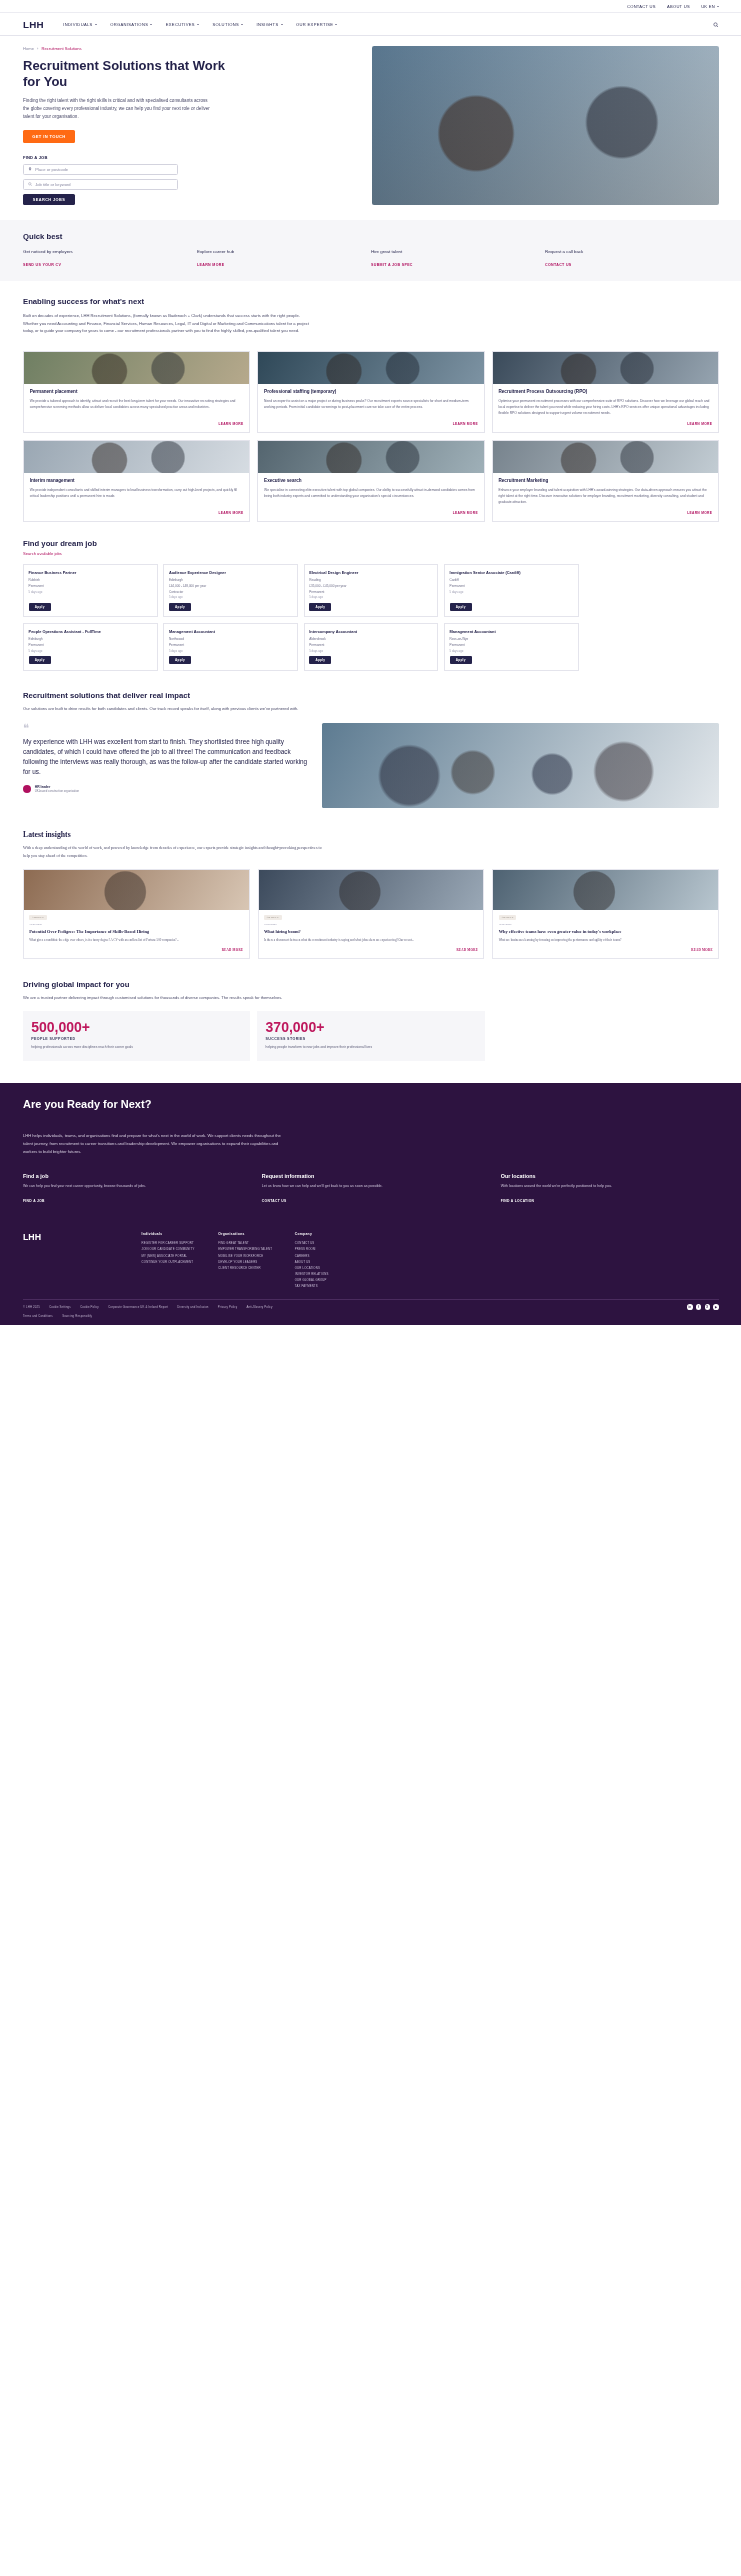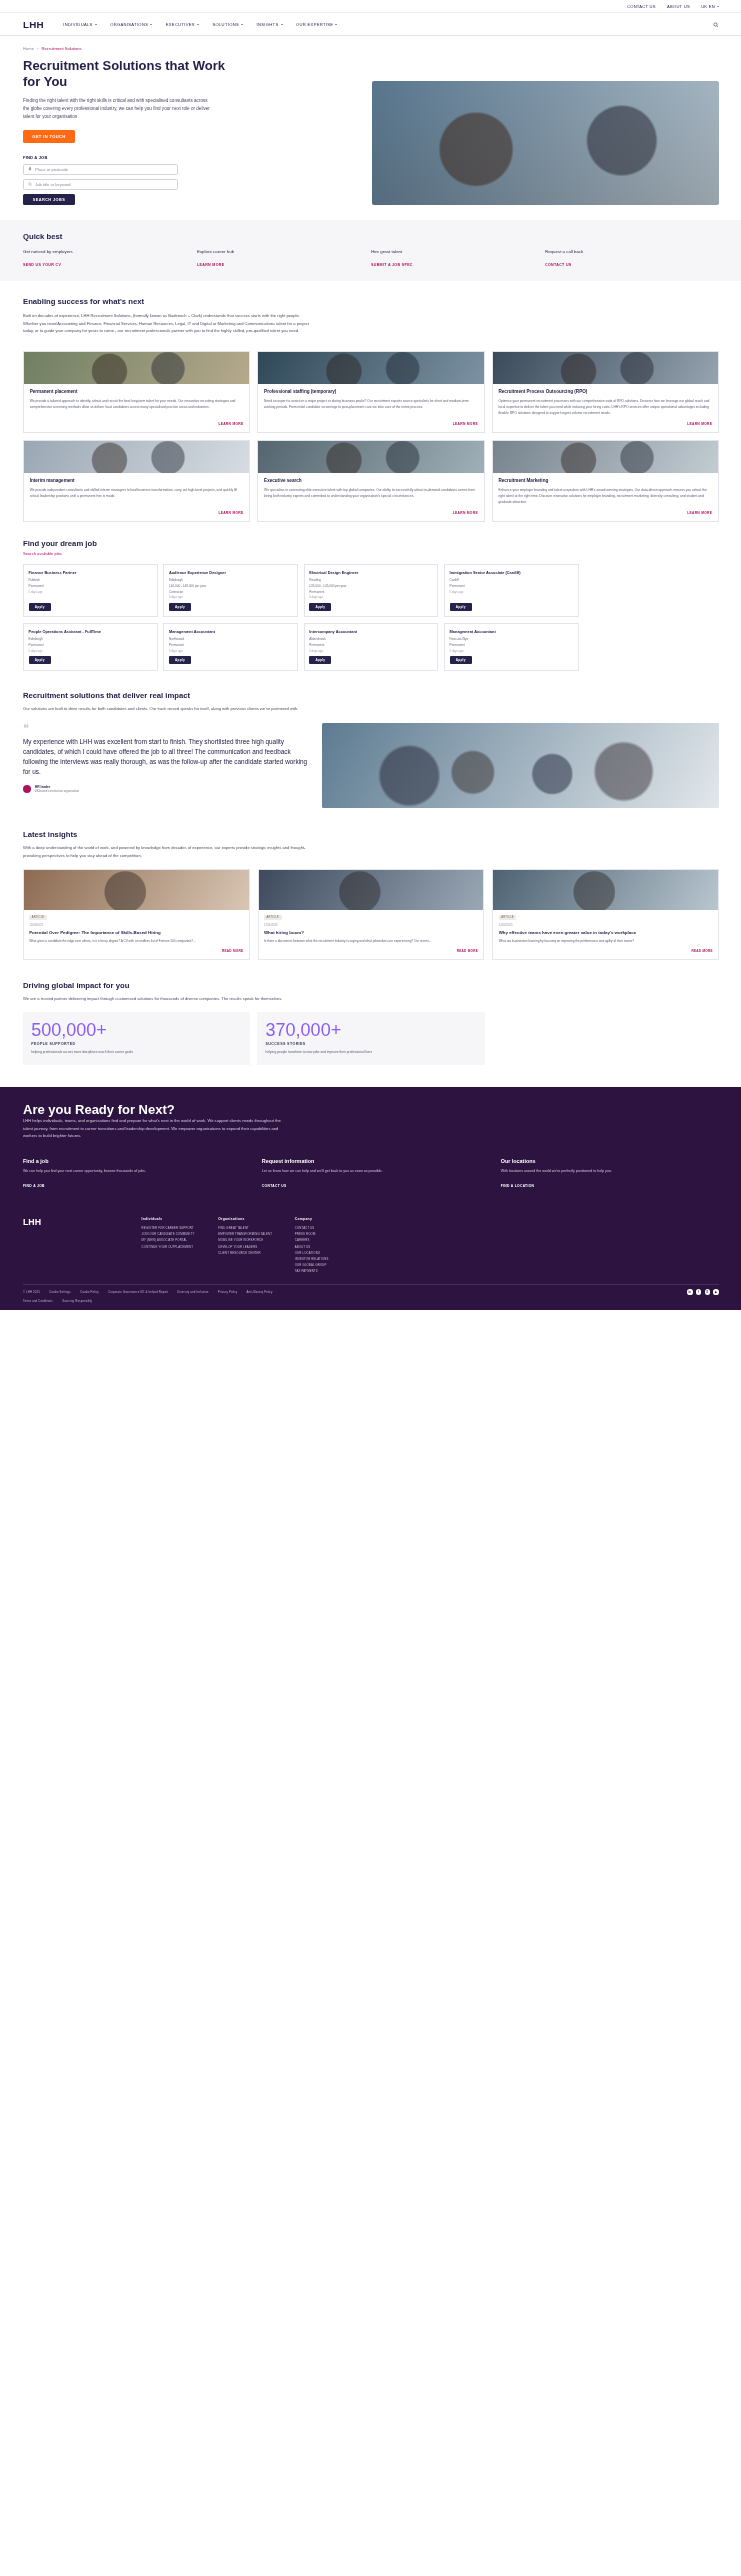--- a/index.html
+++ b/index.html
@@ -55,21 +55,20 @@
     text-transform: uppercase;
   }
   .nav-right { display:flex; align-items:center; gap:9.3px; }
   .search-icon-wrap { width:7.2px;height:7.2px; display:flex; align-items:center; justify-content:center;}
 
   
   .hero {
     display: flex;
     padding: 9.3px 23px 15.5px 23px;
     gap: 30px;
-    align-items: flex-end;
   }
   .hero-left { width: 319px; }
   .breadcrumb { font-size: 4.1px; color: #8a8aa3; margin-bottom: 7.2px; display:flex; gap:3.1px; align-items:center;}
   .breadcrumb .crumb-active { color:#b0105f; }
   .hero h1 {
     font-size: 13px;
     line-height: 1.22;
     font-weight: 700;
     color: #24224a;
     margin-bottom: 7.2px;
@@ -218,21 +217,21 @@
   }
   .impact-img::after{
     content:"";position:absolute;inset:0;
     background: radial-gradient(circle at 22% 62%, rgba(35,35,50,.5) 0 9%, transparent 10%),
                 radial-gradient(circle at 38% 58%, rgba(45,35,30,.45) 0 8%, transparent 9%),
                 radial-gradient(circle at 58% 60%, rgba(30,35,55,.5) 0 8%, transparent 9%),
                 radial-gradient(circle at 76% 57%, rgba(40,30,35,.45) 0 9%, transparent 10%);
   }
 
   
-  .insights { padding: 21.6px 23px 0;}
+  .insights { padding: 21.6px 23px 0; font-family: Liberation Serif, serif;}
   .insights h2 { font-size:7.7px;font-weight:700;color:#24224a;margin-bottom:5.2px;}
   .insights .lead { font-size:4.1px;line-height:1.85;color:#4a4a68;max-width:299px;margin-bottom:10.3px;}
   .ins-grid { display:grid; grid-template-columns: repeat(3,1fr); gap:8.2px;}
   .ins-card { border:0.5px solid #e6e6ee; background:#fff; display:flex; flex-direction:column;}
   .ins-img { height:40px; position:relative; overflow:hidden;}
   .ins-img.a{background:linear-gradient(120deg,#8d6b52,#d8c6b4);}
   .ins-img.b{background:linear-gradient(120deg,#3c4a5c,#9aa8b6);}
   .ins-img.c{background:linear-gradient(120deg,#4e6272,#b8c6cf);}
   .ins-img::after{content:"";position:absolute;inset:0;background:radial-gradient(circle at 45% 55%, rgba(35,28,26,.42) 0 16%, transparent 17%);}
   .ins-body{padding:4.6px 5.2px 5.7px; display:flex;flex-direction:column;flex:1;}
@@ -241,32 +240,32 @@
   .ins-title{font-size:4.4px;font-weight:700;color:#24224a;line-height:1.4;margin-bottom:3.1px;}
   .ins-text{font-size:3.1px;line-height:1.75;color:#5b5b77;flex:1;}
   .ins-link{font-size:3.1px;font-weight:700;letter-spacing:.09em;color:#b0105f;margin-top:4.6px;align-self:flex-end;}
 
   
   .stats-sec { padding: 21.6px 23px 0; }
   .stats-sec h2 { font-size:7.7px;font-weight:700;color:#24224a;margin-bottom:5.2px;}
   .stats-sec .lead{font-size:4.1px;line-height:1.85;color:#4a4a68;max-width:289px;margin-bottom:9.3px;}
   .stats-grid{display:grid;grid-template-columns:repeat(3,1fr);gap:7.2px;}
   .stat-card{background:#f6f6f9;padding:8.2px 8.2px 9.3px;min-height:50px;}
-  .stat-num{font-size:18px;font-weight:400;color:#8b5cf6;line-height:1;margin-bottom:3.6px;}
+  .stat-num{font-size:14px;font-weight:700;color:#be185d;line-height:1;margin-bottom:3.6px;}
   .stat-label{font-size:3.6px;font-weight:700;letter-spacing:.11em;color:#3a3a5c;margin-bottom:4.1px;}
   .stat-desc{font-size:3.3px;line-height:1.75;color:#5b5b77;}
 
   
   .cta {
     margin-top: 21.6px;
     background: #2d1340;
     color:#fff;
     padding: 15.5px 23px 17.5px;
   }
-  .cta h2 { font-size:13px;font-weight:700;margin-bottom:0;}
+  .cta h2 { font-size:11px;font-weight:700;margin-bottom:22px;}
   .cta p { font-size:4.1px; line-height:1.85; color:#d7cfe0; max-width:268px;}
   .cta-cols { display:flex; gap:20.6px; margin-top:17.5px;}
   .cta-col{flex:1;}
   .cta-col h3{font-size:5.4px;font-weight:700;margin-bottom:4.1px;}
   .cta-col p{font-size:3.6px;line-height:1.8;color:#cfc5db;margin-bottom:6.2px;max-width:155px;}
   .cta-link{font-size:3.3px;font-weight:700;letter-spacing:.1em;color:#ffffff;}
 
   
   .footer { background:#2d1340; color:#fff; padding: 10.3px 23px 7.2px;}
   .footer-top{display:flex; gap:20.6px;}

